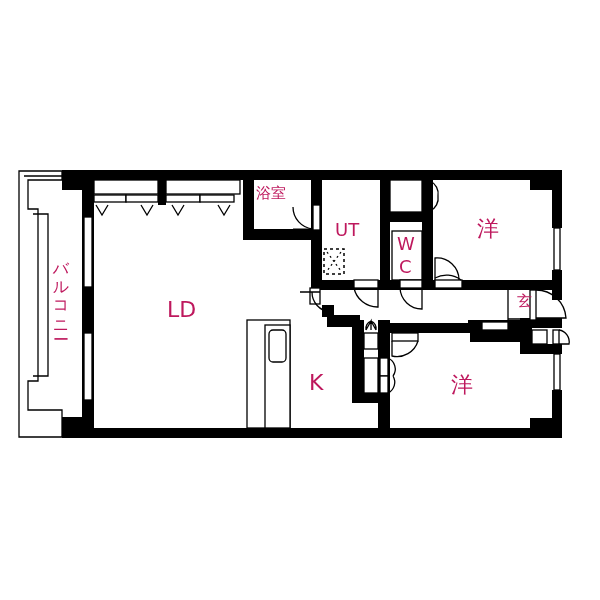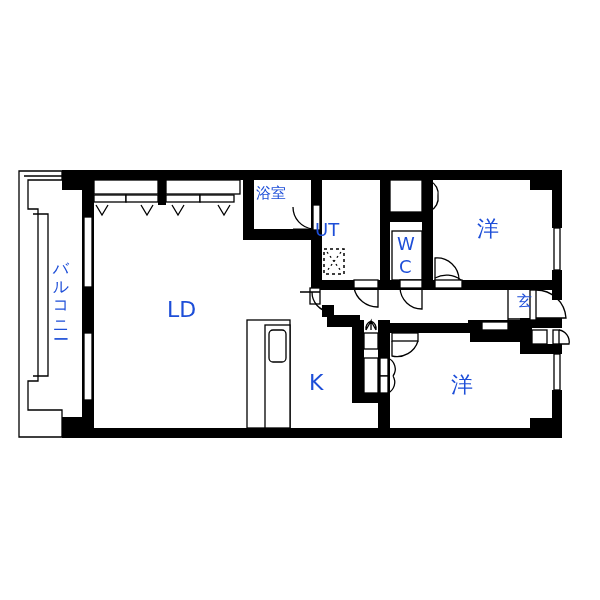--- a/index.html
+++ b/index.html
@@ -1,18 +1,18 @@
 <!DOCTYPE html>
 <html><head>
   <meta charset="utf-8">
   <style>
     html, body { margin: 0; padding: 0; background: #ffffff; }
     body { width: 600px; height: 600px; position: relative; overflow: hidden; font-family: "DejaVu Sans", sans-serif; }
     #plan { position: absolute; left: 0; top: 0; width: 600px; height: 600px; }
-    .lbl { position: absolute; color: #1d4ed8; white-space: nowrap; line-height: 1; font-family: "DejaVu Sans", sans-serif; }
+    .lbl { position: absolute; color: #be185d; white-space: nowrap; line-height: 1; font-family: "DejaVu Sans", sans-serif; }
     .lbl-big { font-size: 22px; }
     .lbl-mid { font-size: 18px; }
     .lbl-sm { font-size: 15px; }
     .vert { writing-mode: vertical-rl; font-size: 16px; letter-spacing: 2px; }
   </style>
 </head>
 <body>
 
 <div>
 <svg id="plan" viewBox="0 0 600 600" xmlns="http://www.w3.org/2000/svg">
@@ -142,18 +142,18 @@
     <rect x="265" y="325" width="25" height="103"></rect>
     <rect x="269" y="330" width="17" height="32" rx="4"></rect>
   </g>
 </svg>
 </div>
 
 <div class="lbl vert" style="left:53px; top:250px;">バルコニー</div>
 <div class="lbl lbl-big" style="left:167px; top:299px;">LD</div>
 <div class="lbl lbl-big" style="left:309px; top:372px;">K</div>
 <div class="lbl lbl-sm" style="left:256px; top:186px;">浴室</div>
-<div class="lbl lbl-mid" style="left:315px; top:221px;">UT</div>
+<div class="lbl lbl-mid" style="left:335px; top:221px;">UT</div>
 <div class="lbl lbl-mid" style="left:397px; top:235px;">W</div>
 <div class="lbl lbl-mid" style="left:399px; top:258px;">C</div>
 <div class="lbl lbl-big" style="left:477px; top:218px;">洋</div>
 <div class="lbl lbl-big" style="left:451px; top:374px;">洋</div>
 <div class="lbl lbl-sm" style="left:517px; top:294px;">玄</div>
 
 </body></html>

